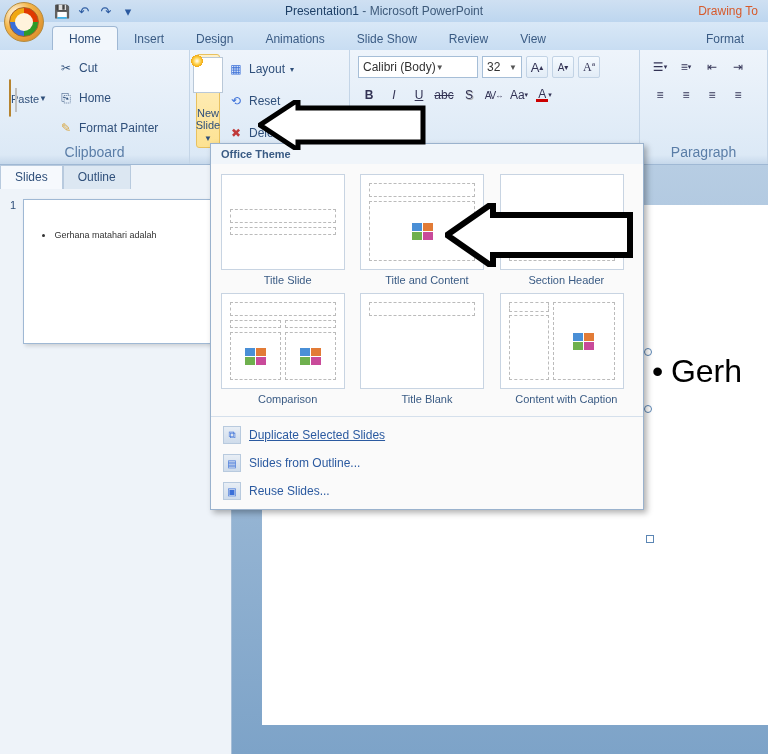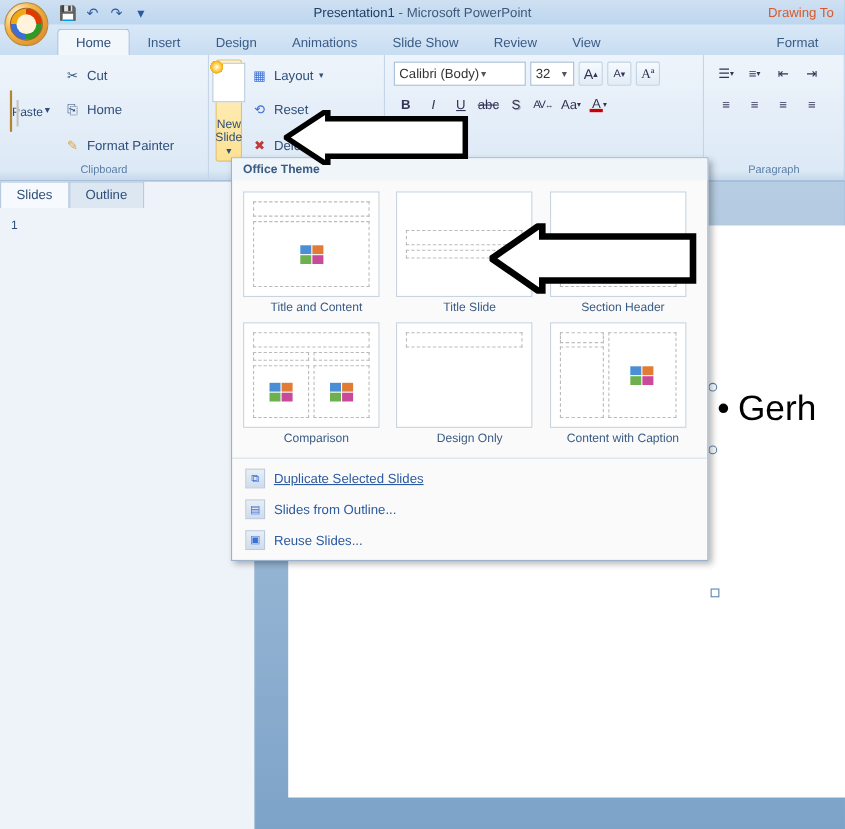--- a/index.html
+++ b/index.html
@@ -18,21 +18,21 @@
 
   
   .tabs-row { height: 28px; background: linear-gradient(to bottom, #d9e8f7, #c8ddf2); display: flex; align-items: flex-end; padding-left: 52px; }
   .tab { padding: 5px 16px 4px; color: #3a5b84; font-size: 12px; cursor: pointer; }
   .tab.active { background: #f2f7fc; border: 1px solid #9fb8d4; border-bottom: none; border-radius: 4px 4px 0 0; color: #2f4f7a; padding-left: 16px; }
   .tab.format { margin-left: auto; margin-right: 8px; }
 
   
   .ribbon { height: 115px; background: linear-gradient(to bottom, #eef4fb, #dce9f6 92%, #c6d8eb); display: flex; border-bottom: 1px solid #9fb8d4; }
   .group { border-right: 1px solid #c4d5e7; padding: 4px 6px 2px; display: flex; flex-direction: column; position: relative; }
-  .group-label { font-size: 10px; color: #5a7da7; text-align: center; padding: 2px 0; }
+  .group-label { font-size: 14px; color: #5a7da7; text-align: center; padding: 2px 0; }
   .group-body { flex: 1; display: flex; }
 
   
   .paste-btn { width: 44px; display: flex; flex-direction: row; align-items: center; justify-content: center; border: 1px solid transparent; border-radius: 3px; padding: 2px; }
   .paste-icon { width: 30px; height: 38px; background: linear-gradient(#f4cf6b,#e0a531); border: 1px solid #b68430; border-radius: 3px; position:relative; }
   .paste-icon::after{content:"";position:absolute;left:5px;top:8px;right:5px;bottom:4px;background:#fff;border:1px solid #c0c0c0;}
   .paste-label { color: #2f4f7a; font-size: 11px; margin-top: 2px; }
   .paste-arrow { font-size: 8px; color: #2f4f7a; }
   .clip-right { display: flex; flex-direction: column; justify-content: space-around; padding-left: 4px; gap: 2px; }
   .clip-item { display: flex; align-items: center; gap: 5px; padding: 2px 4px; color: #2f4f7a; font-size: 12px; border-radius: 2px; white-space: nowrap;}
@@ -268,59 +268,64 @@
 </div>
 
 <div class="workspace">
   <div class="slides-panel">
     <div class="panel-tabs">
       <div class="panel-tab active">Slides</div>
       <div class="panel-tab">Outline</div>
     </div>
     <div class="thumb-area">
       <span class="slide-num">1</span>
+      <div class="thumb">
+        <ul>
+            <li>Gerhana matahari adalah</li>
+          </ul>
+      </div>
     </div>
   </div>
 
   <div class="canvas-area">
     <div class="slide-canvas"></div>
     <div class="slide-text-box">
       <span class="bullet">•</span>&nbsp;<span>Gerh</span>
     </div>
     <div class="resize-handle" style="left:412px; top:183px;"></div>
     <div class="resize-handle" style="left:412px; top:240px;"></div>
     <div class="resize-handle" style="left:414px; top:370px; border-radius:0;"></div>
   </div>
 </div>
 
 <div class="gallery">
   <div class="gallery-header">Office Theme</div>
   <div class="gallery-grid">
+    <div class="layout-item">
+      <div class="layout-preview">
+          <div style="flex:1"></div>
+          <div class="lp-title"></div>
+          <div class="lp-sub"></div>
+          <div style="flex:1"></div>
+        </div>
+      <div class="layout-label">Title Slide</div>
+    </div>
     <div class="layout-item">
       <div class="layout-preview">
           <div class="lp-title"></div>
           <div class="lp-body">
             <div class="content-icons">
               <span class="ci1"></span>
               <span class="ci2"></span>
               <span class="ci3"></span>
               <span class="ci4"></span>
             </div>
           </div>
         </div>
       <div class="layout-label">Title and Content</div>
-    </div>
-    <div class="layout-item">
-      <div class="layout-preview">
-          <div style="flex:1"></div>
-          <div class="lp-title"></div>
-          <div class="lp-sub"></div>
-          <div style="flex:1"></div>
-        </div>
-      <div class="layout-label">Title Slide</div>
     </div>
     <div class="layout-item">
       <div class="layout-preview">
           <div style="flex:1"></div>
           <div class="lp-title"></div>
           <div class="lp-sub"></div>
         </div>
       <div class="layout-label">Section Header</div>
     </div>
     <div class="layout-item">
@@ -349,21 +354,21 @@
             </div>
           </div>
         </div>
       <div class="layout-label">Comparison</div>
     </div>
     <div class="layout-item">
       <div class="layout-preview">
           <div class="lp-title"></div>
           <div style="flex:1"></div>
         </div>
-      <div class="layout-label">Design Only</div>
+      <div class="layout-label">Title Blank</div>
     </div>
     <div class="layout-item">
       <div class="layout-preview">
           <div class="lp-row" style="flex:1;">
             <div style="flex:0 0 40px;display:flex;flex-direction:column;gap:3px;">
               <div class="lp-sub" style="height:10px;"></div>
               <div class="lp-sub" style="flex:1;"></div>
             </div>
             <div class="lp-half">
               <div class="content-icons">

